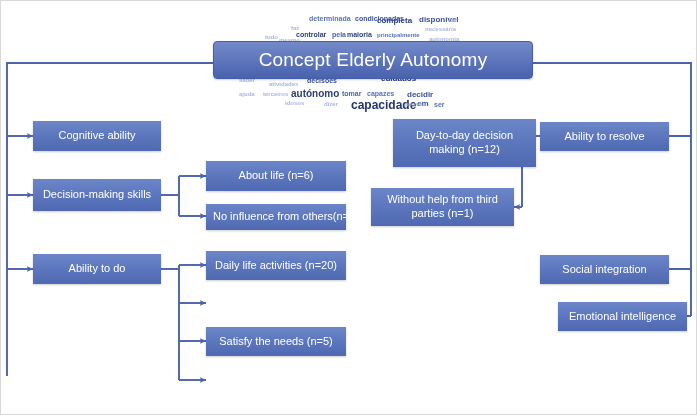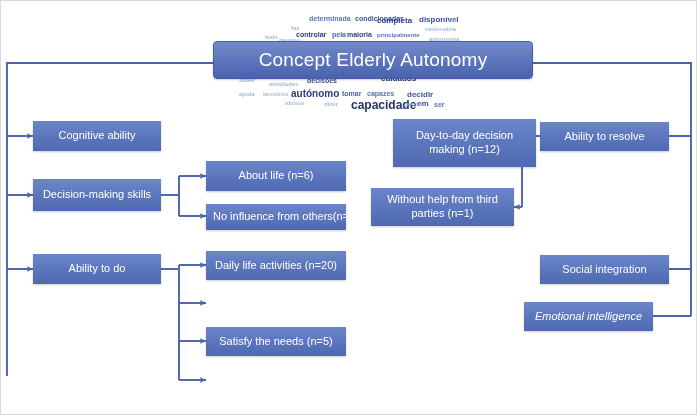--- a/index.html
+++ b/index.html
@@ -207,17 +207,17 @@
   <div class="node" style="left:370px; top:187px; width:143px; height:38px;">
     <span>Without help from third parties (n=1)</span>
   </div>
 
   <div class="node" style="left:539px; top:121px; width:129px; height:29px;">
     <span>Ability to resolve</span>
   </div>
   <div class="node" style="left:539px; top:254px; width:129px; height:29px;">
     <span>Social integration</span>
   </div>
-  <div class="node" style="left:523px; top:301px; width:129px; height:29px;font-style:italic;">
+  <div class="node" style="left:557px; top:301px; width:129px; height:29px;">
     <span>Emotional intelligence</span>
   </div>
 
 </div>
 
 </body></html>

